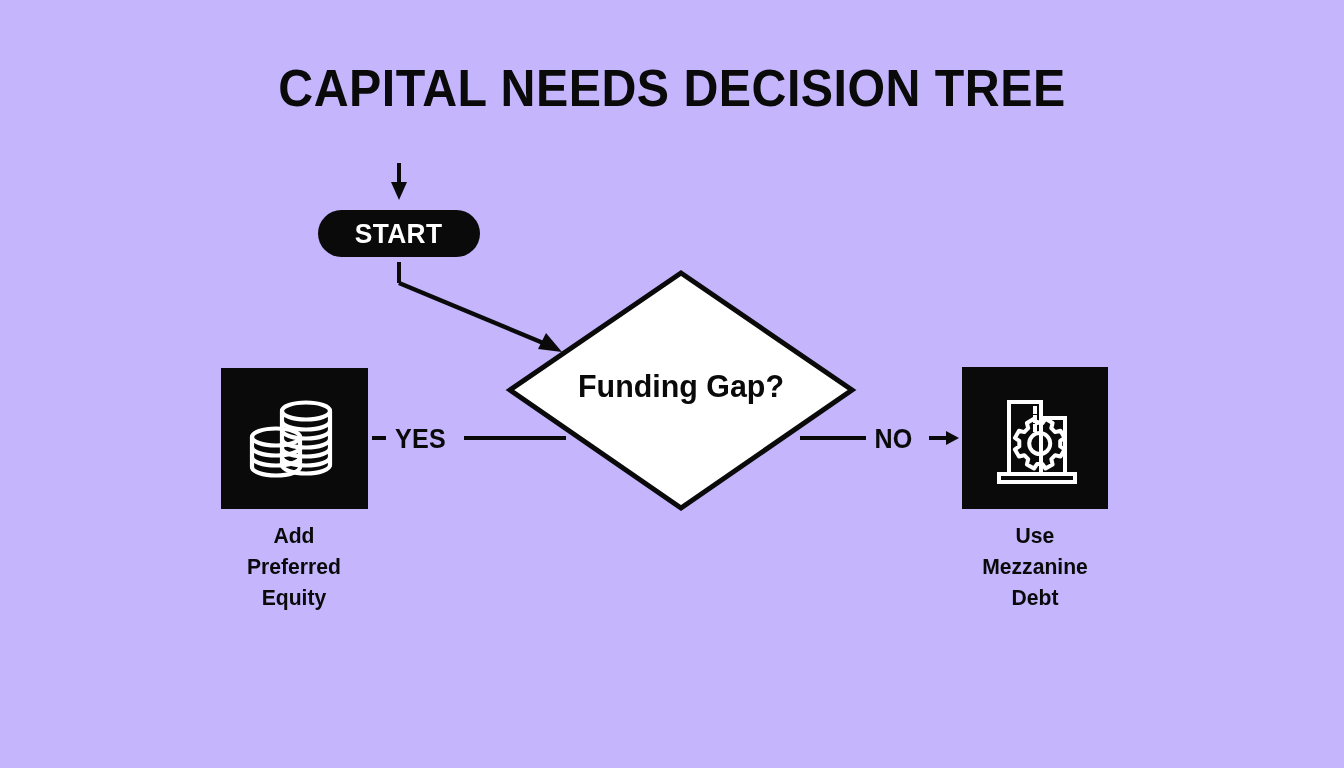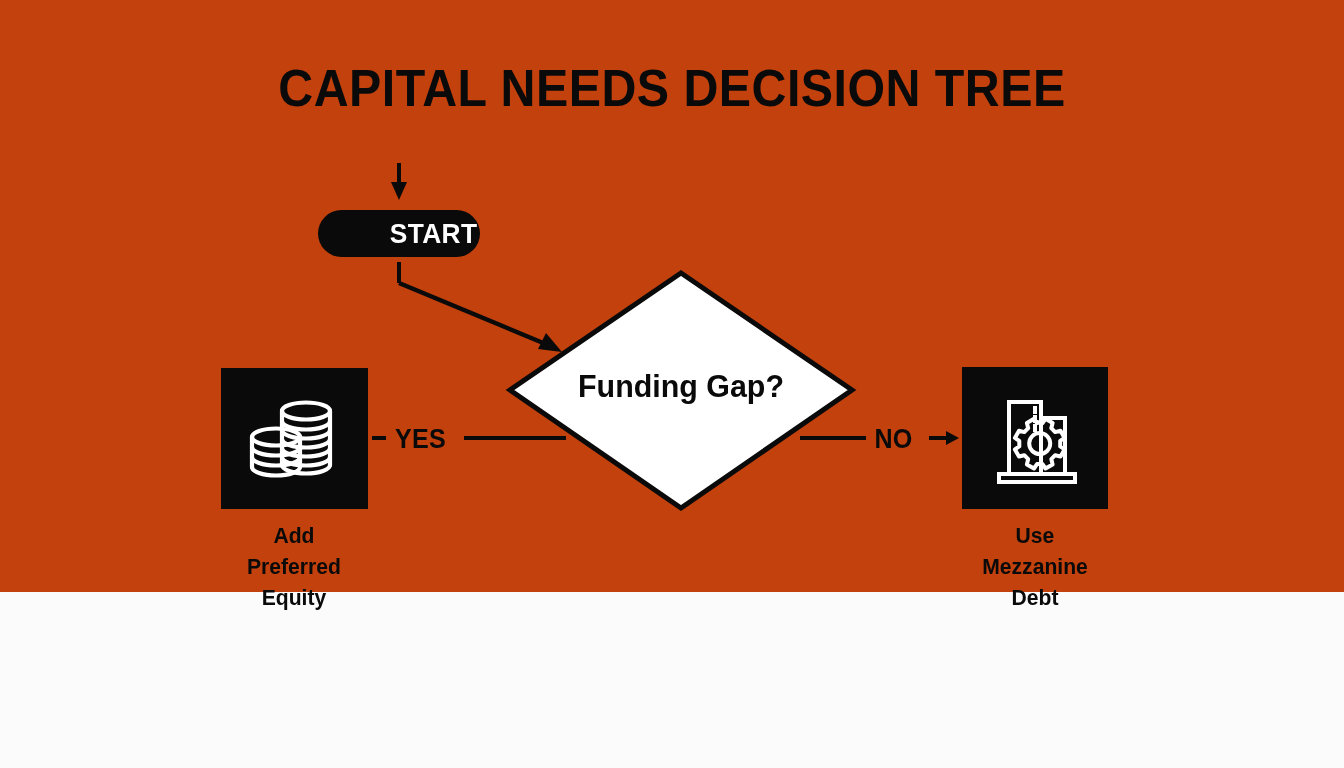--- a/index.html
+++ b/index.html
@@ -9,22 +9,22 @@
   body {
     width: 1344px;
     height: 768px;
     background: #fbfbfb;
     font-family: "Liberation Sans", sans-serif;
     overflow: hidden;
   }
   #canvas {
     position: relative;
     width: 1344px;
-    height: 592px;
-    background: #c2410c;
+    height: 768px;
+    background: #c4b5fd;
   }
   .abs { position: absolute; }
 
   
   #title {
     left: 0;
     top: 58px;
     width: 1344px;
     text-align: center;
     font-size: 52px;
@@ -40,21 +40,21 @@
   
   #start-node {
     left: 318px;
     top: 210px;
     width: 162px;
     height: 47px;
     background: #0a0a0a;
     border-radius: 24px;
     display: flex;
     align-items: center;
-    justify-content: flex-end;
+    justify-content: center;
   }
   #start-label {
     color: #ffffff;
     font-size: 28px;
     font-weight: 700;
     letter-spacing: 0.4px;
     transform: scaleX(0.94);
   }
   #diamond-label {
     left: 510px;

